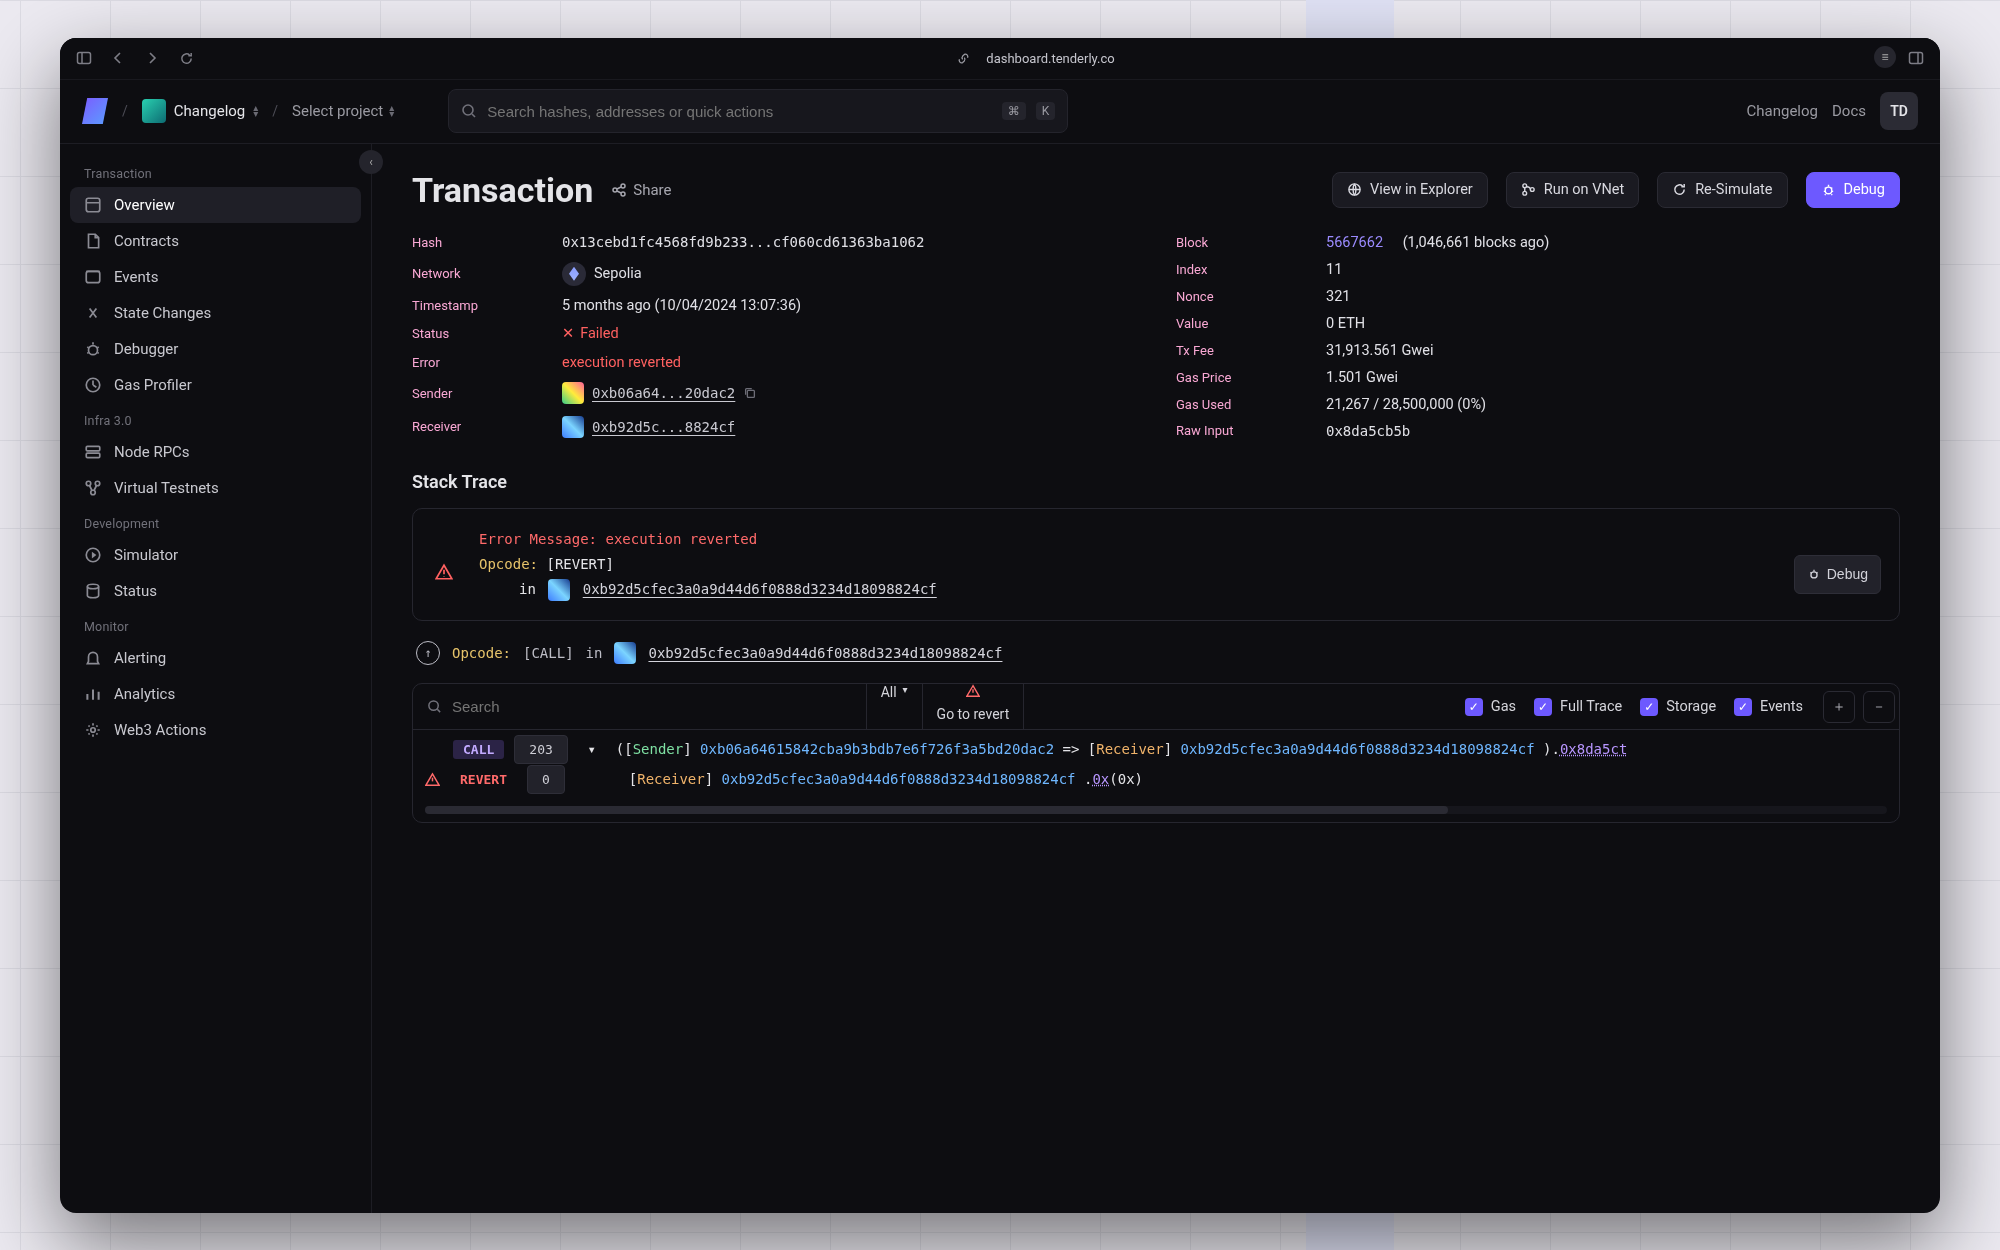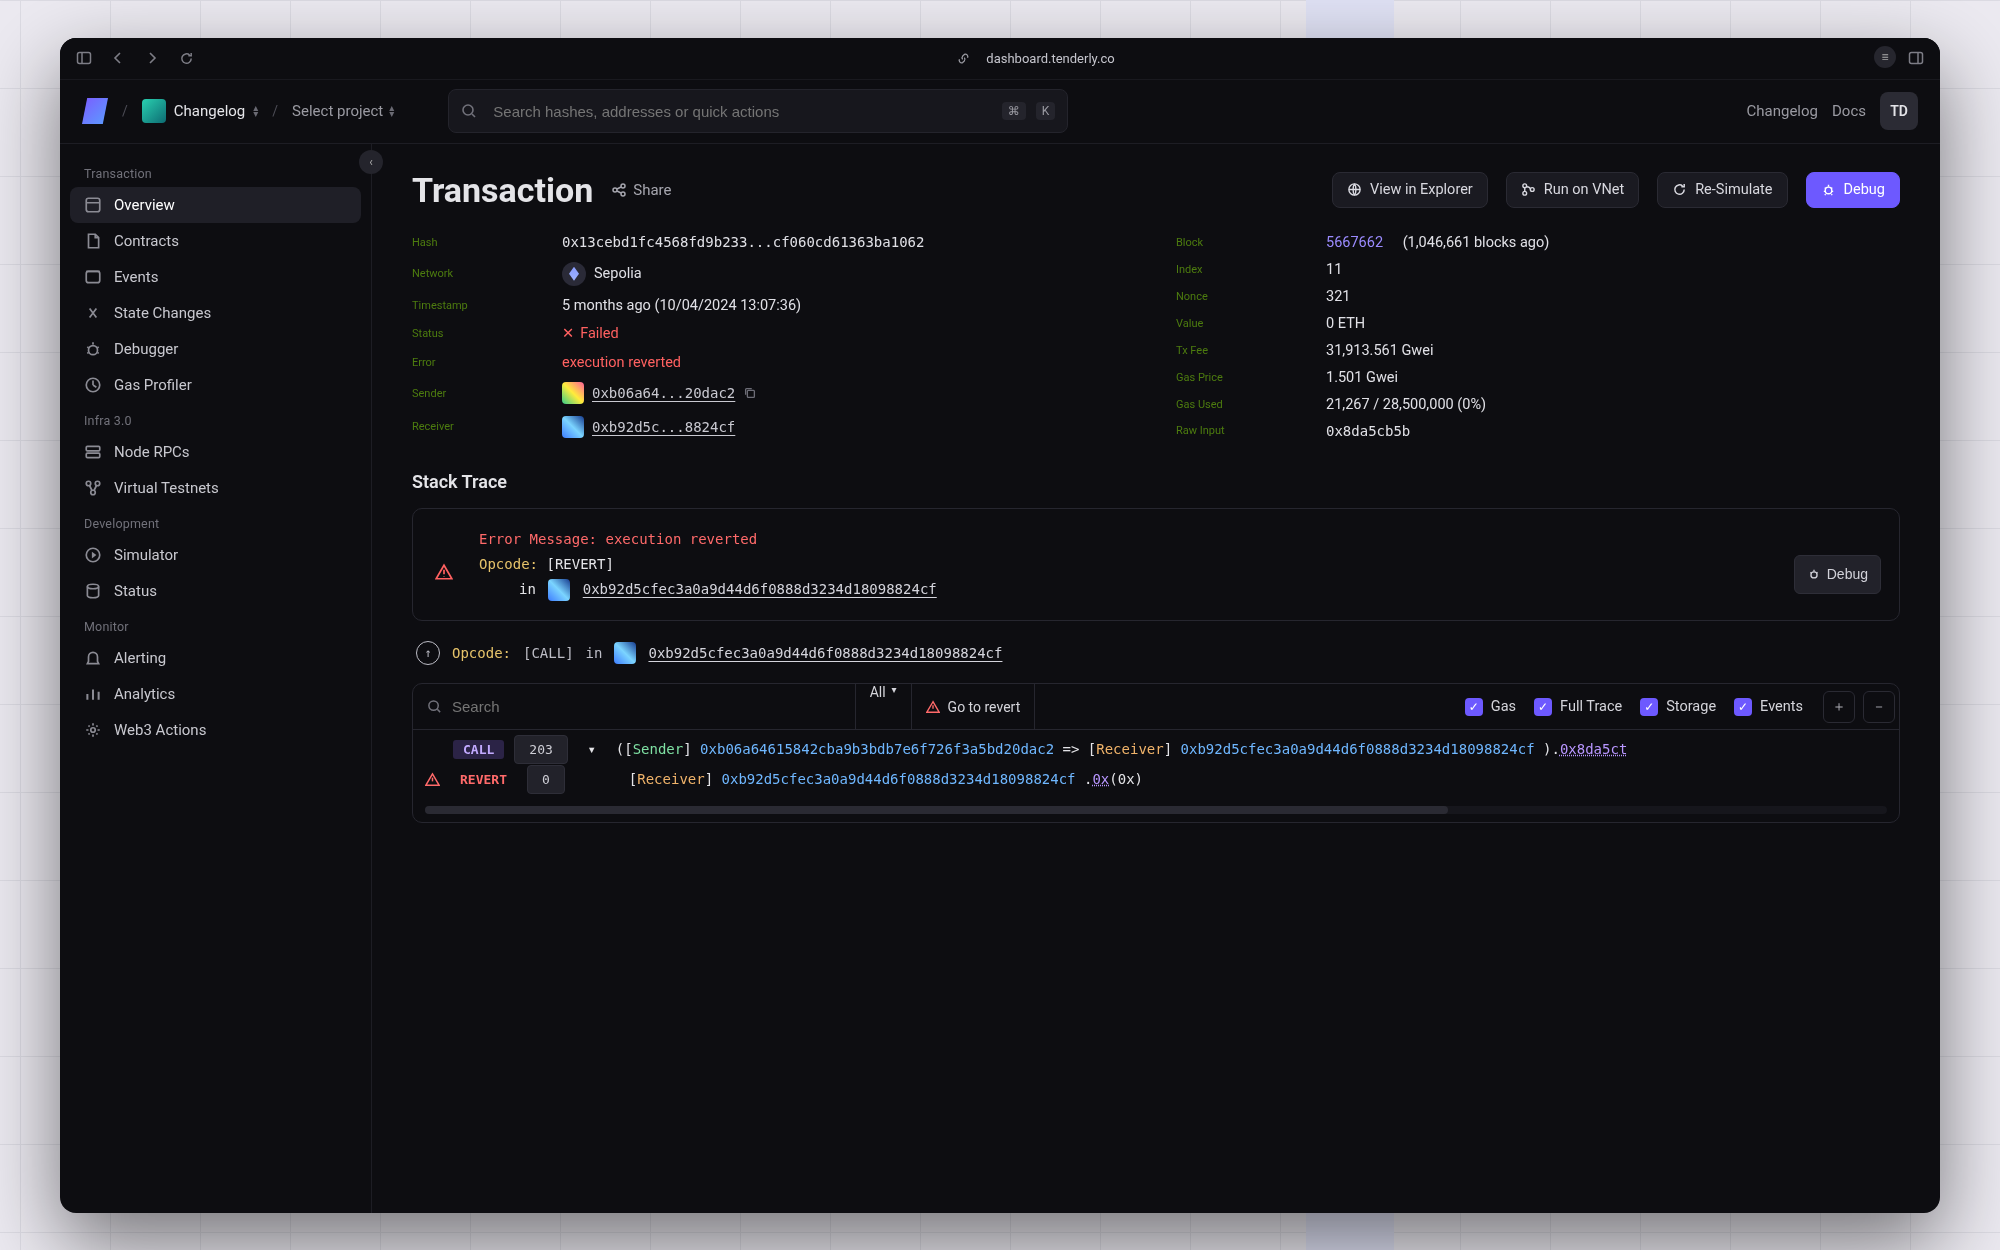--- a/index.html
+++ b/index.html
@@ -91,21 +91,21 @@
     width: 620px;
     height: 44px;
     background:#17171d;
     border:1px solid #24242c;
     border-radius:8px;
     display:flex; align-items:center;
     padding:0 12px;
     gap:10px;
     color:#71717a;
   }
-  .search input { flex:1; background:transparent; border:none; outline:none; color:#e4e4e8; font-size:15px;margin-left:6px;}
+  .search input { flex:1; background:transparent; border:none; outline:none; color:#e4e4e8; font-size:15px;}
   .kbd { background:#24242c; color:#9a9aa2; border-radius:4px; padding:2px 6px; font-size:12px;}
   .appbar-spacer { flex:1; }
   .appbar-link { color:#9a9aa2; font-size:15px;}
   .avatar { width:38px;height:38px;border-radius:8px;background:#2b2b34; display:flex;align-items:center;justify-content:center; font-weight:600; font-size:14px;}
 
   
   .body { flex:1; display:flex; min-height:0;}
   .sidebar {
     width: 312px;
     border-right:1px solid #1d1d24;
@@ -156,21 +156,21 @@
   .btn.primary { background:#6d59ff; border-color:#6d59ff; color:#fff;}
 
   .meta {
     display:grid;
     grid-template-columns: 1fr 1fr;
     column-gap: 40px;
     row-gap: 0;
     margin-bottom: 32px;
   }
   .meta-col { display:grid; grid-template-columns: 150px 1fr; row-gap:10px; align-items:center;}
-  .m-label { color:#4d7c0f; font-size:11px;}
+  .m-label { color:#f9a8d4; font-size:13px;}
   .m-value { color:#e0e0e6; font-size:14.5px; display:flex; align-items:center; gap:8px;}
   .m-value.mono { font-family: ui-monospace,Menlo,monospace; font-size:14px;}
   .eth-badge { width:24px;height:24px;border-radius:50%;background:#2a2a37;display:flex;align-items:center;justify-content:center;}
   .eth-badge::after{content:"";width:10px;height:14px;background:linear-gradient(#8a9dff,#a0b4ff);clip-path:polygon(50% 0,100% 50%,50% 100%,0 50%);}
   .status-failed { color:#ff6161; display:flex; gap:6px; align-items:center;}
   .err-text { color:#ff6161;}
   .link { color:#c9c9d1; text-decoration:underline; text-underline-offset:3px;}
   .blklink { color:#9b8bff; font-size:14.5px;}
   .addr-avatar { width:22px;height:22px;border-radius:4px;display:inline-block;}
   .ava1 { background:linear-gradient(45deg,#33cc88,#ffeb3b,#ff5e99);}
@@ -215,21 +215,21 @@
     overflow:hidden;
   }
   .trace-bar {
     display:flex;align-items:center;gap:0;
     height:46px;
     border-bottom:1px solid #26262f;
   }
   .trace-search { flex:1; display:flex;align-items:center;gap:10px;padding:0 14px;color:#71717a;}
   .trace-search input{flex:1;background:transparent;border:none;outline:none;color:#ddd;font-size:15px;}
   .sel { padding:0 14px;height:100%;display:flex;align-items:flex-start;gap:6px;border-left:1px solid #26262f;border-right:1px solid #26262f;color:#d4d4da;}
-  .goto { padding:0 14px;height:100%;display:flex;align-items:center;gap:8px;color:#d4d4da;border-right:1px solid #26262f;}
+  .goto { padding:0 14px;height:100%;display:flex;align-items:center;gap:8px;color:#d4d4da;border-right:1px solid #26262f;flex-direction:column;}
   .chks { display:flex;align-items:center;gap:18px;padding:0 16px;}
   .chk { display:flex;align-items:center;gap:8px;color:#d4d4da;font-size:14.5px;}
   .chkbox { width:18px;height:18px;border-radius:4px;background:#6d59ff;display:flex;align-items:center;justify-content:center;color:#fff;font-size:12px;}
   .sq-btn { width:32px;height:32px;margin:0 4px;border:1px solid #2a2a33;border-radius:6px;display:flex;align-items:center;justify-content:center;color:#a9a9b1;}
 
   .trace-rows { font-family: ui-monospace,Menlo,monospace; font-size:14px; padding:4px 12px 8px; overflow-x:auto;}
   .trow { display:flex;align-items:center;gap:10px;height:30px;white-space:nowrap;}
   .pill { padding:2px 10px;border-radius:3px;font-size:13px;font-weight:600;}
   .pill.call { background:#2b2346;color:#c2aaff;}
   .pill.revert { color:#ff6a6a;}

